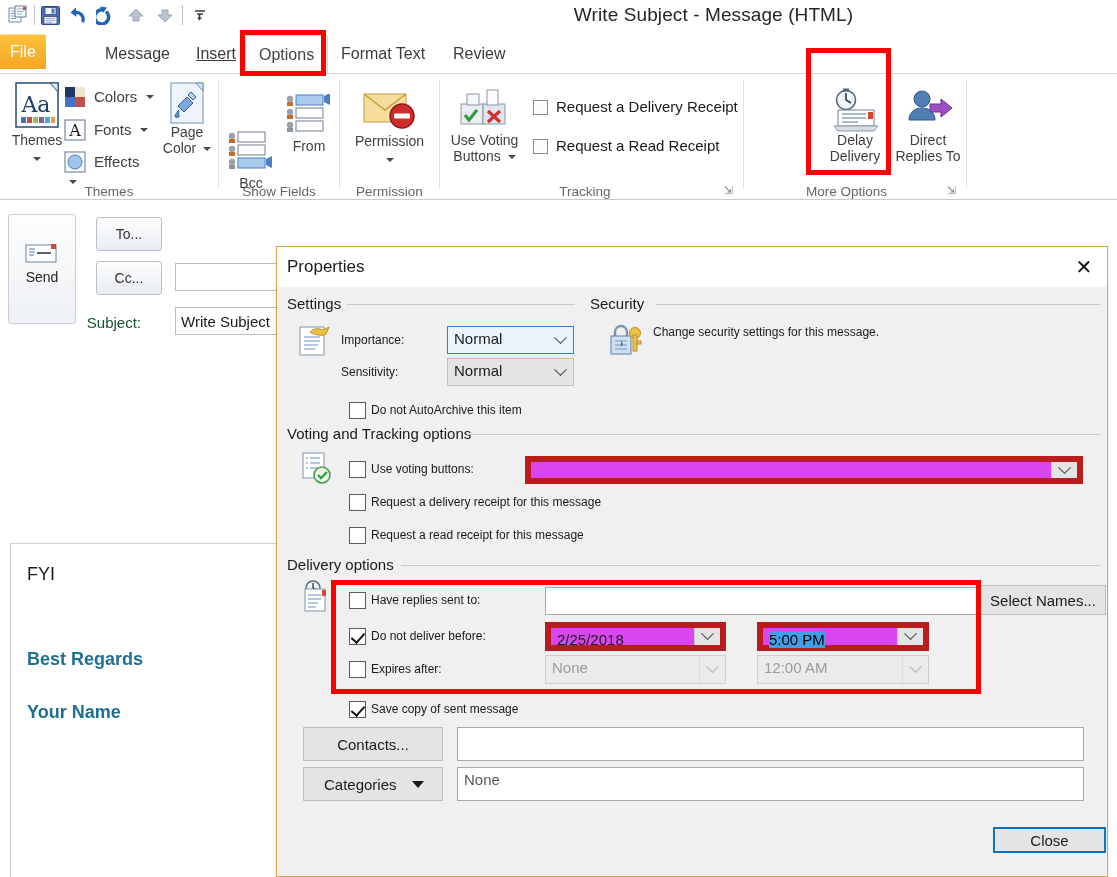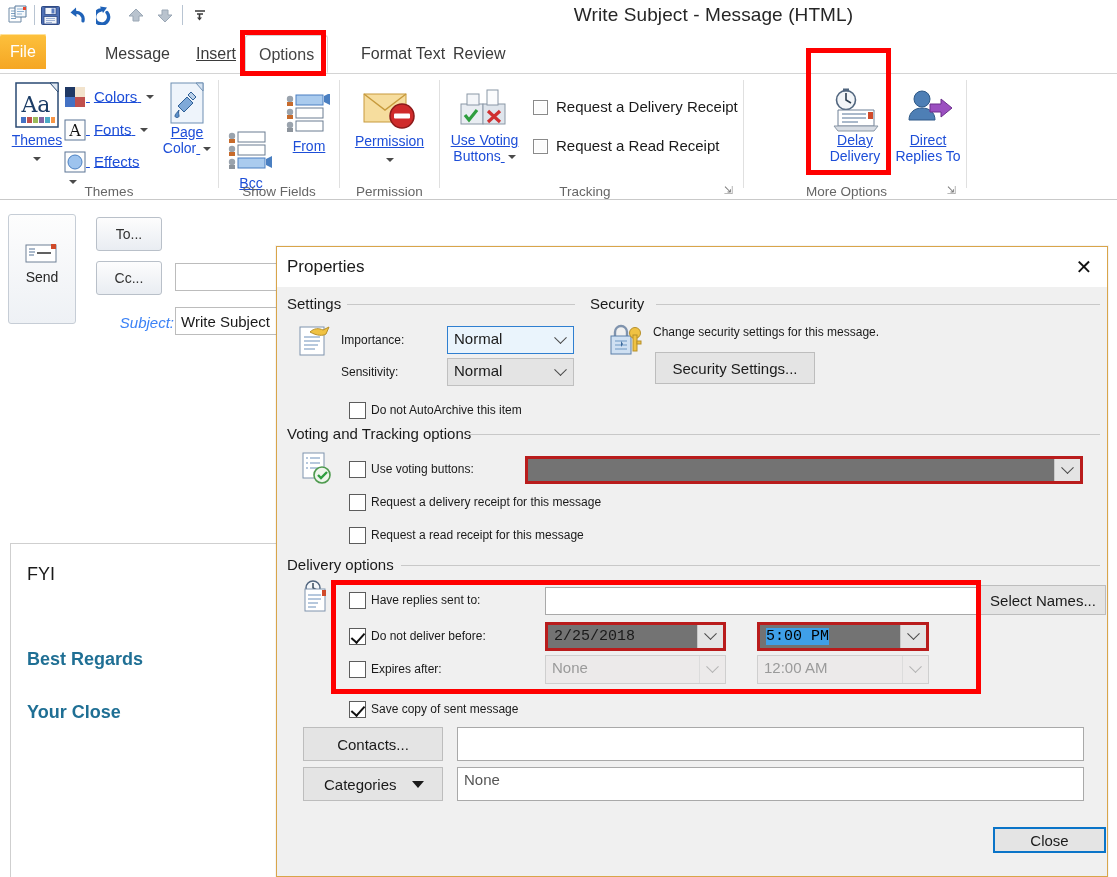--- a/index.html
+++ b/index.html
@@ -34,38 +34,38 @@
   .tab.active { background:#fff; border:1px solid #d4d4d4; border-bottom:1px solid #fff; border-radius:3px 3px 0 0;
                 z-index:3; color:#444; }
 
   
   #ribbon { position:absolute; left:0; top:74px; width:1117px; height:126px;
             background:#ffffff; border-bottom:1px solid #c9c9c9; }
   .rgroup { position:absolute; top:0; height:126px; }
   .rgroup .glabel { position:absolute; bottom:1px; left:0; width:100%; text-align:center;
                     font-size:13.5px; color:#666; }
   .gsep { position:absolute; top:6px; width:1px; height:108px; background:#e0e0e0; }
-  .rbtn { position:absolute; text-align:center; font-size:14px; color:#1d4ed8; line-height:16px;text-decoration:underline; }
+  .rbtn { position:absolute; text-align:center; font-size:14px; color:#404040; line-height:16px; }
   .rbtn .cap { display:block; }
   .dlglaunch { position:absolute; bottom:3px; font-size:11px; color:#7a7a7a; }
   .ckbox-r { position:absolute; width:15px; height:15px; background:#fcfcfc;
              border:1px solid #8a8a8a; box-shadow:inset 0 0 0 1px #fff; }
   .caret { display:inline-block; width:0;height:0;border-left:4px solid transparent;
            border-right:4px solid transparent;border-top:4px solid #4a4a4a; vertical-align:middle; }
 
   
   #compose { position:absolute; left:0; top:200px; width:1117px; height:677px; background:#fff; }
   #sendbtn { position:absolute; left:8px; top:14px; width:68px; height:110px;
              background:linear-gradient(#fdfdfd,#eef1f5); border:1px solid #c6cdd6; border-radius:3px;
              text-align:center; font-size:14px; color:#262626; }
   .hdrbtn { position:absolute; left:96px; width:66px; height:34px;
             background:linear-gradient(#fdfdfd,#e9edf2); border:1px solid #b9c0c9; border-radius:3px;
             font-size:14px; color:#333; display:flex; align-items:center; justify-content:center; }
-  .hdrlabel { position:absolute; left:112px; width:66px; height:34px; display:flex;
-              align-items:center; justify-content:flex-end; font-size:15px; color:#3b82f6; padding-right:4px;font-style:italic; }
+  .hdrlabel { position:absolute; left:79px; width:66px; height:34px; display:flex;
+              align-items:center; justify-content:flex-end; font-size:15px; color:#14532d; padding-right:4px; }
   .hdrfield { position:absolute; left:175px; height:28px; border:1px solid #bcbcbc; background:#fff;
               font-size:15px; color:#1a1a1a; padding:3px 5px; line-height:21px; }
   #bodyarea { position:absolute; left:10px; top:343px; width:1097px; height:528px;
               border:1px solid #cfcfcf; border-bottom:none; background:#fff; }
   .bodyline { position:absolute; left:16px; font-size:18px; }
 
   
   #dialog { position:absolute; left:276px; top:246px; width:832px; height:631px;
             background:#f0f0f0; border:1px solid #d9a54a; box-shadow:0 0 0 1px rgba(0,0,0,.04); }
   #dlg-title { position:absolute; left:0; top:0; width:100%; height:40px; background:#fff;
@@ -83,21 +83,21 @@
   .cb { position:absolute; width:17px; height:17px; border:1px solid #5c5c5c; background:#fff; }
   .cb.checked:after { content:""; position:absolute; left:4px; top:1px; width:6px; height:11px;
                       border:solid #111; border-width:0 2px 2px 0; transform:rotate(42deg); }
   .combo { position:absolute; background:#e4e4e4; border:1px solid #c0c0c0; font-size:15px;
            color:#1a1a1a; padding:3px 6px; }
   .combo .arrow { position:absolute; right:0; top:0; bottom:0; width:26px;
                   border-left:1px solid #cdcdcd; display:flex; align-items:center; justify-content:center; }
   .combo .chev { width:9px;height:9px;border-right:1.6px solid #4a4a4a;border-bottom:1.6px solid #4a4a4a;
                  transform:rotate(45deg) translate(-2px,-2px); }
   .combo.focus { background:#eaf4fc; border:1px solid #2f7fd0; }
-  .combo.white { background:#737373; border:3px solid #b91c1c;font-family:Liberation Mono, monospace; }
+  .combo.white { background:#d946ef; border:6px solid #b91c1c; }
   .combo.disabled { background:#eceaea; border:1px solid #cfcfcf; color:#9a9a9a; }
   .combo.disabled .chev { border-color:#b4b4b4; }
   .tbox { position:absolute; background:#fff; border:1px solid #a9a9a9; font-size:15px; padding:3px 6px; }
   .btn { position:absolute; background:#e4e4e4; border:1px solid #bdbdbd; font-size:15px; color:#1a1a1a;
          display:flex; align-items:center; justify-content:center; }
   .btn.primary { background:#e4e4e4; border:2px solid #0a74c8; }
   .sel { background:#3fa0e8; color:#000; }
 
   
   .redbox { position:absolute; border:5px solid #ff0000; z-index:60; pointer-events:none; }
@@ -156,21 +156,21 @@
   </div>
 </div>
 
 <div id="win-title">Write Subject  -  Message (HTML)</div>
 
 <div id="tabstrip">
   <div class="tab file" style="left:0;">File</div>
   <div class="tab" style="left:92px;">Message</div>
   <div class="tab" style="left:183px;text-decoration:underline;">Insert</div>
   <div class="tab active" style="left:245px;">Options</div>
-  <div class="tab" style="left:348px;text-align:right;">Format Text</div>
+  <div class="tab" style="left:328px;text-align:right;">Format Text</div>
   <div class="tab" style="left:440px;">Review</div>
 </div>
 
 <div id="ribbon">
 
   <div class="rgroup" style="left:0; width:218px;">
     <div class="rbtn" style="left:6px; top:8px; width:62px;">
       <svg width="46" height="48" viewBox="0 0 46 48" style="display:block;margin:0 auto;">
         <rect x="2" y="1" width="42" height="44" fill="#fff" stroke="#2a4a73" stroke-width="1.5"></rect>
         <path d="M36 1h8v9z" fill="#dfe8f2" stroke="#2a4a73" stroke-width="1"></path>
@@ -356,21 +356,21 @@
   <div class="hdrbtn" style="top:17px;">To...</div>
   <div class="hdrbtn" style="top:61px;">Cc...</div>
   <div class="hdrlabel" style="top:105px;">Subject:</div>
 
   <div class="hdrfield" style="top:63px; width:932px;"></div>
   <div class="hdrfield" style="top:107px; width:932px;">Write Subject</div>
 
   <div id="bodyarea">
     <div class="bodyline" style="top:20px; color:#1a1a1a;">FYI</div>
     <div class="bodyline" style="top:105px; color:#1f6f94; font-weight:bold;">Best Regards</div>
-    <div class="bodyline" style="top:158px; color:#1f6f94; font-weight:bold;">Your Close</div>
+    <div class="bodyline" style="top:158px; color:#1f6f94; font-weight:bold;">Your Name</div>
   </div>
 </div>
 
 <div id="dialog">
   <div id="dlg-title">Properties</div>
   <div id="dlg-close">✕</div>
 
   <div class="gbox" style="left:8px; top:57px; width:290px;">
     <div class="gtitle">Settings</div>
     <div class="gline" style="left:62px; width:228px;"></div>
@@ -414,21 +414,20 @@
       <rect x="2" y="13" width="20" height="18" fill="#cfe0f2" stroke="#5b7fa8"></rect>
       <path d="M6 18h12M6 22h12M6 26h12" stroke="#8fb0d4" stroke-width="1.3"></path>
       <path d="M12 24v-6l2 3z" fill="#3c6a9c"></path>
       <circle cx="26" cy="10" r="5.5" fill="#f0c243" stroke="#b68f2a"></circle>
       <rect x="24" y="12" width="4" height="16" fill="#f0c243" stroke="#b68f2a"></rect>
       <rect x="28" y="18" width="4" height="3" fill="#f0c243" stroke="#b68f2a"></rect>
     </svg>
   </div>
 
   <div class="lbl" style="left:376px; top:78px;">Change security settings for this message.</div>
-  <div class="btn" style="left:378px; top:105px; width:160px; height:32px;">Security Settings...</div>
 
   <div class="gbox" style="left:8px; top:187px; width:815px;">
     <div class="gtitle">Voting and Tracking options</div>
     <div class="gline" style="left:182px; width:633px;"></div>
   </div>
 
   <div style="position:absolute;left:24px;top:205px;">
     <svg width="32" height="32" viewBox="0 0 32 32">
       <rect x="2" y="1" width="21" height="25" fill="#fff" stroke="#7f93ad"></rect>
       <path d="M5 6h2M9 6h10M5 11h2M9 11h10M5 16h2M9 16h8" stroke="#9fb7d2" stroke-width="1.5"></path>

